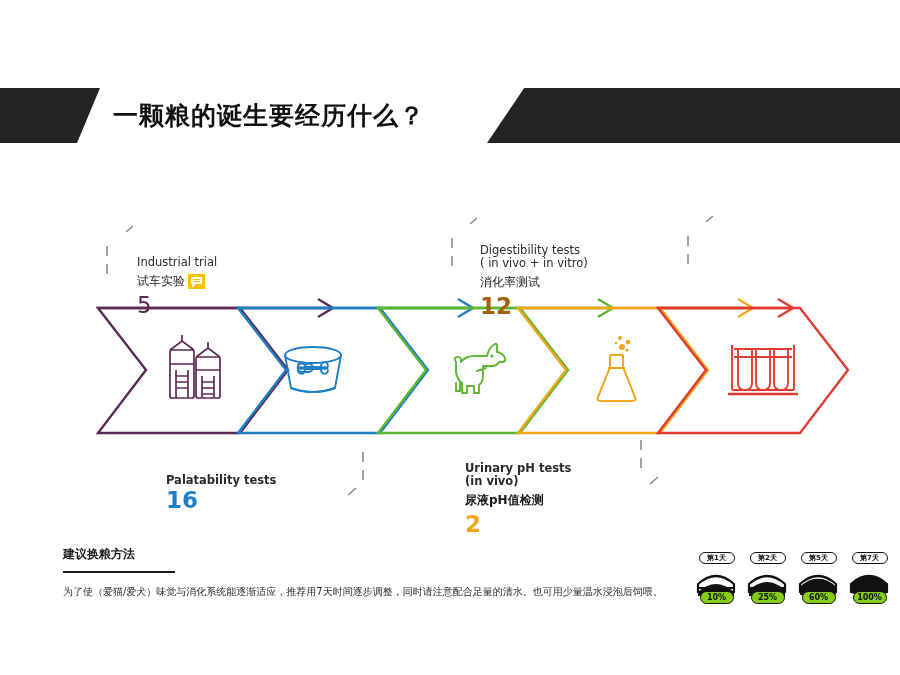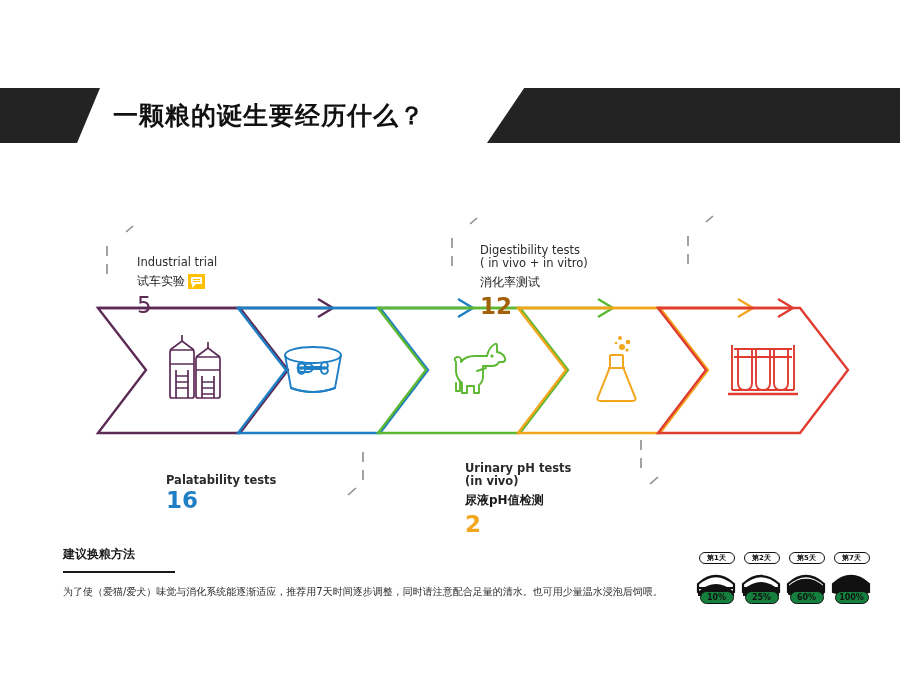--- a/index.html
+++ b/index.html
@@ -75,32 +75,32 @@
   .foot-rule {
     position: absolute; left: 63px; top: 571px; width: 112px; height: 2px; background: #1a1a1a;
   }
   .foot-body {
     position: absolute; left: 63px; top: 585px; width: 600px;
     font-size: 10px; color: #2b2b2b; line-height: 14px;
     font-family: "DejaVu Sans", sans-serif;
   }
 
   
-  .bowls { position: absolute; left: 694px; top: 552px; display: flex; gap: 0; }
+  .bowls { position: absolute; left: 694px; top: 552px; display: flex; gap: 6px; }
   .bowl-cell { width: 45px; }
   .bowl-day {
     font-size: 7px; font-weight: bold; color: #111; text-align: center;
     border: 1.5px solid #111; border-radius: 7px; padding: 0 2px;
     line-height: 10px; margin: 0 auto 2px; width: 36px;
     font-family: "DejaVu Sans", sans-serif;
   }
   .bowl-pct {
     font-size: 8px; font-weight: bold; color: #111; text-align: center;
     border: 1.5px solid #111; border-radius: 7px; line-height: 11px;
-    margin: -9px auto 0; width: 34px; background: #15803d; position: relative; z-index: 3;
+    margin: -9px auto 0; width: 34px; background: #84cc16; position: relative; z-index: 3;
     font-family: "DejaVu Sans", sans-serif;
   }
 </style>
 </head>
 <body>
 
 <div id="root">
 
   <div class="banner">
     <div class="banner-left"></div>

